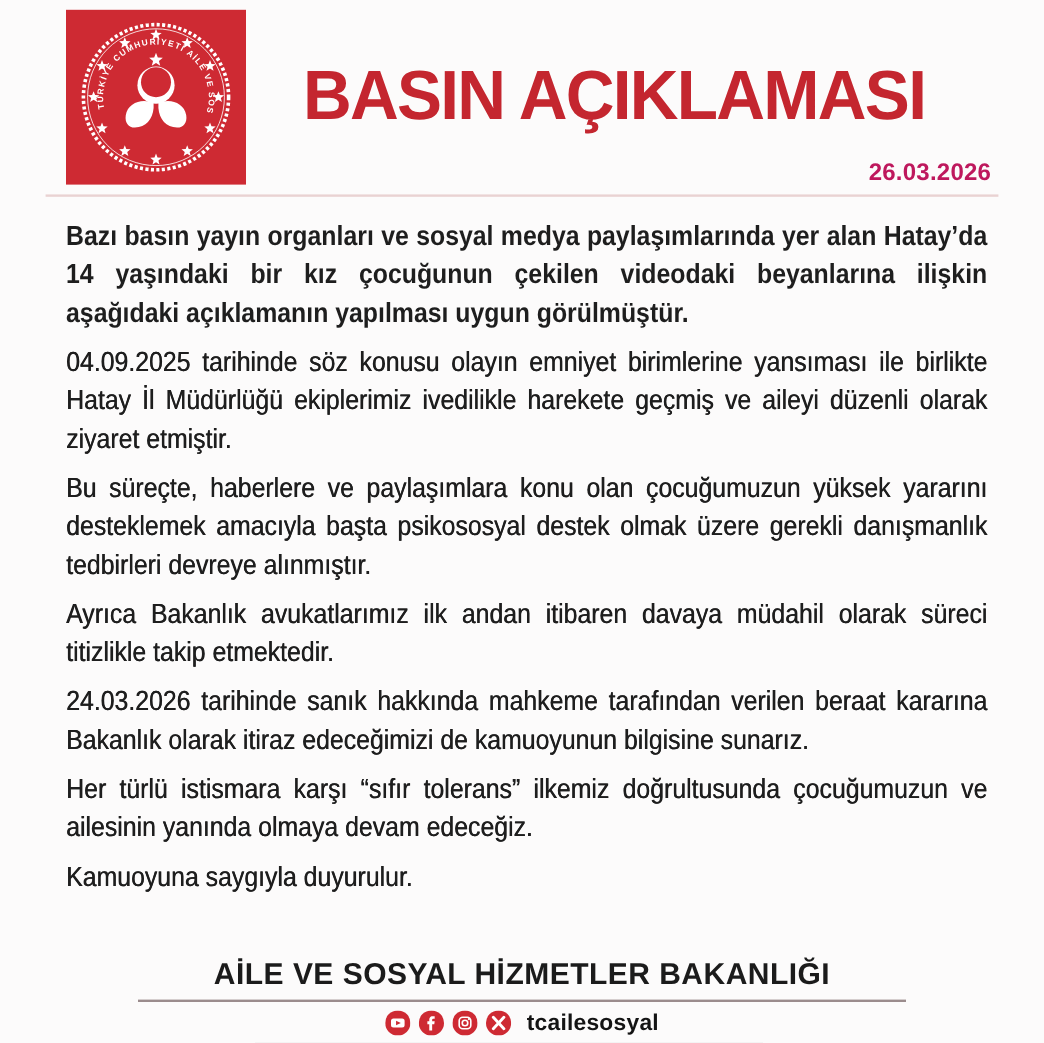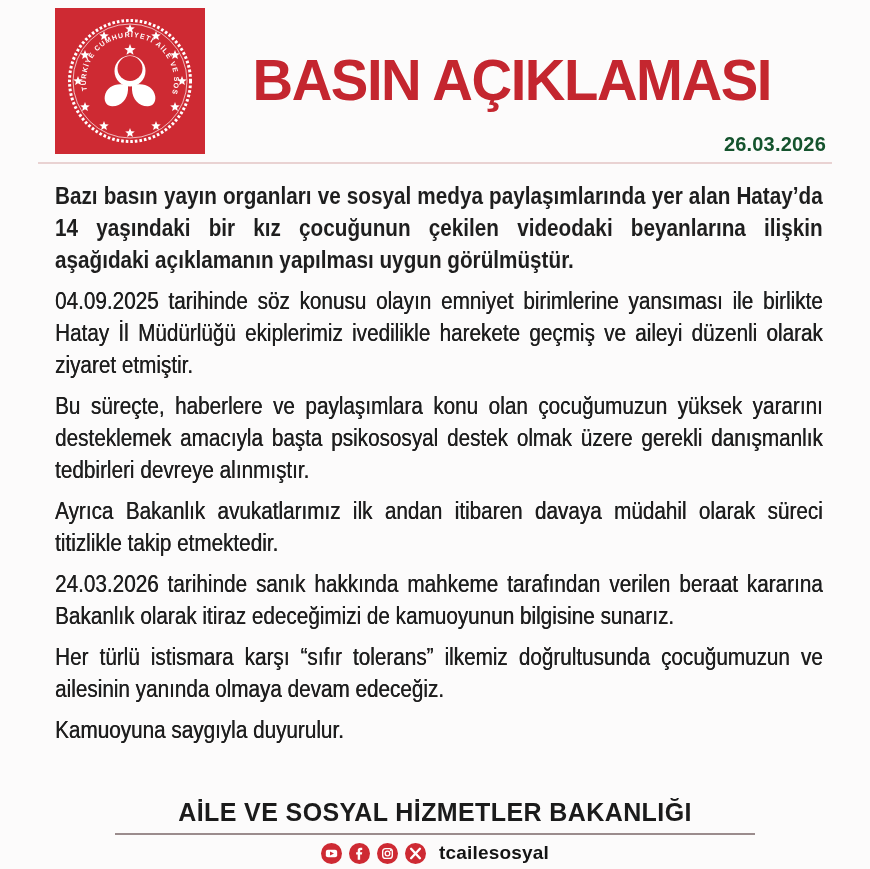--- a/index.html
+++ b/index.html
@@ -38,21 +38,21 @@
     white-space: nowrap;
     transform: scaleX(0.97);
     transform-origin: 0 0;
   }
   .date {
     position: absolute;
     right: 44px;
     top: 133px;
     font-size: 20px;
     font-weight: 600;
-    color: #14532d;
+    color: #be185d;
     letter-spacing: 0.2px;
     margin-left: 42px;
   }
   .divider {
     position: absolute;
     top: 162px;
     left: 38px;
     right: 38px;
     height: 2px;
     background: #E9D2D2;
@@ -96,21 +96,21 @@
     color: #1B1B1B;
   }
   .footer-line {
     width: 640px;
     height: 2px;
     margin: 6px auto 7px auto;
     background: #9B8C8D;
   }
   .social-row {
     display: flex;
-    align-items: flex-end;
+    align-items: flex-start;
     justify-content: center;
     gap: 7px;
   }
   .social-row svg { width: 21px; height: 21px; display: block; cursor: pointer; }
   .handle {
     margin-left: 6px;
     font-size: 19px;
     font-weight: 700;
     color: #141414;
     letter-spacing: 0.2px;

